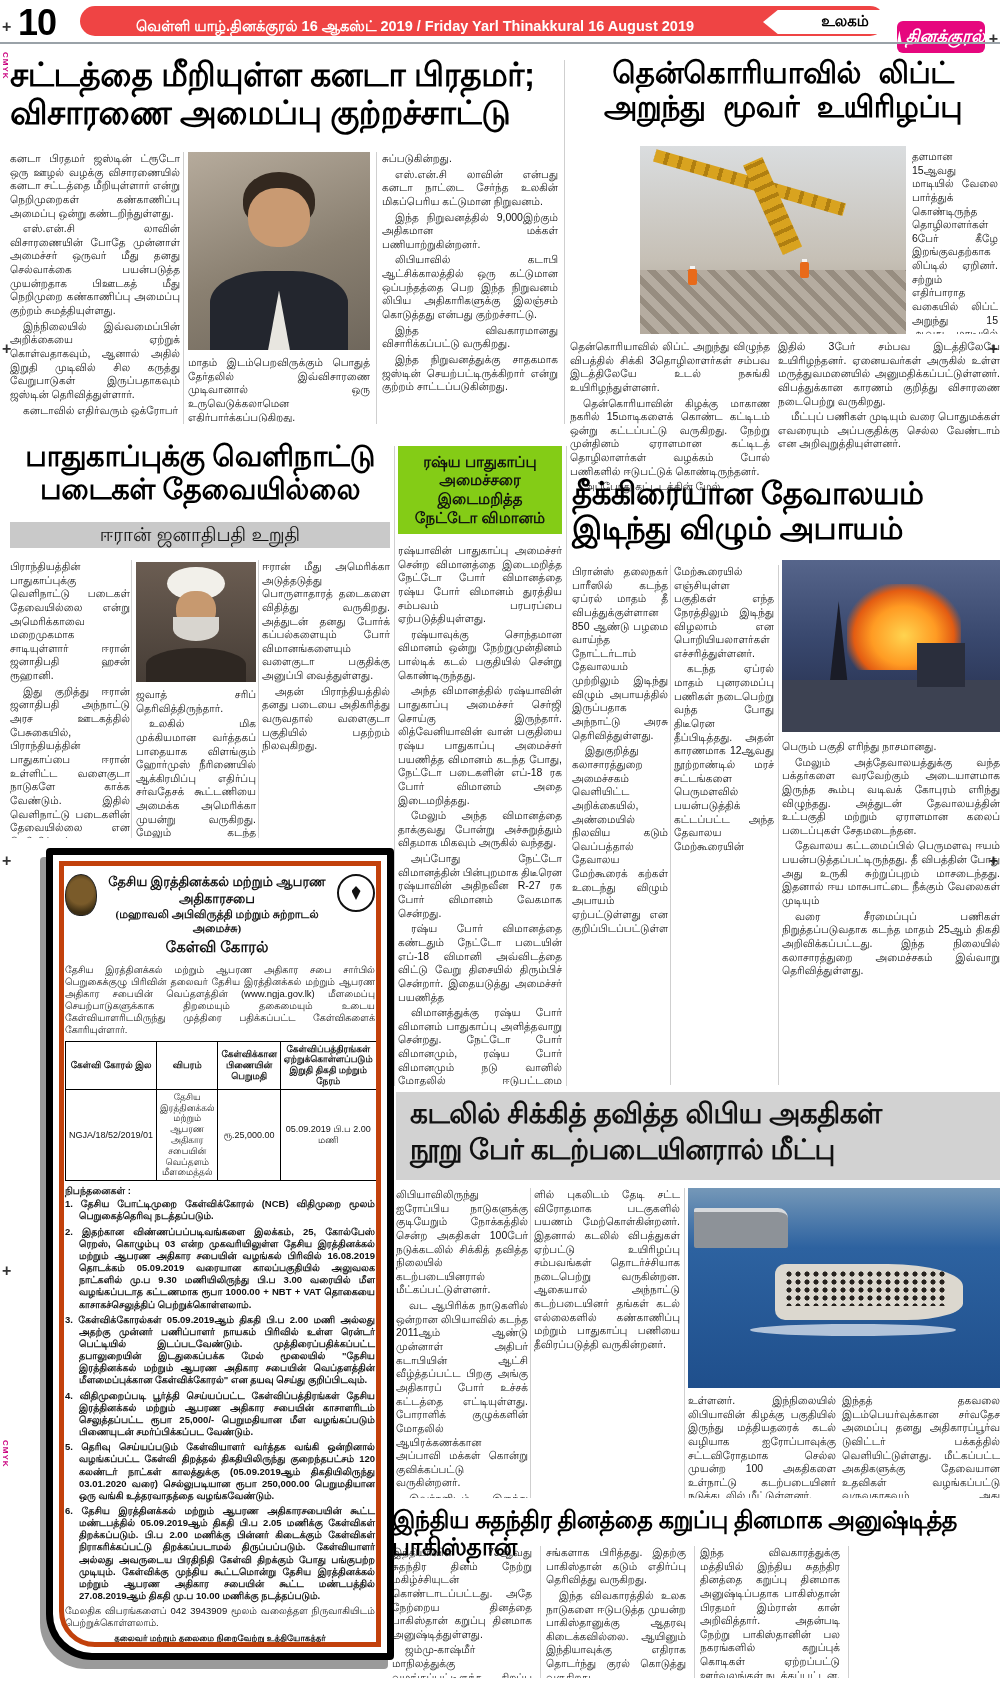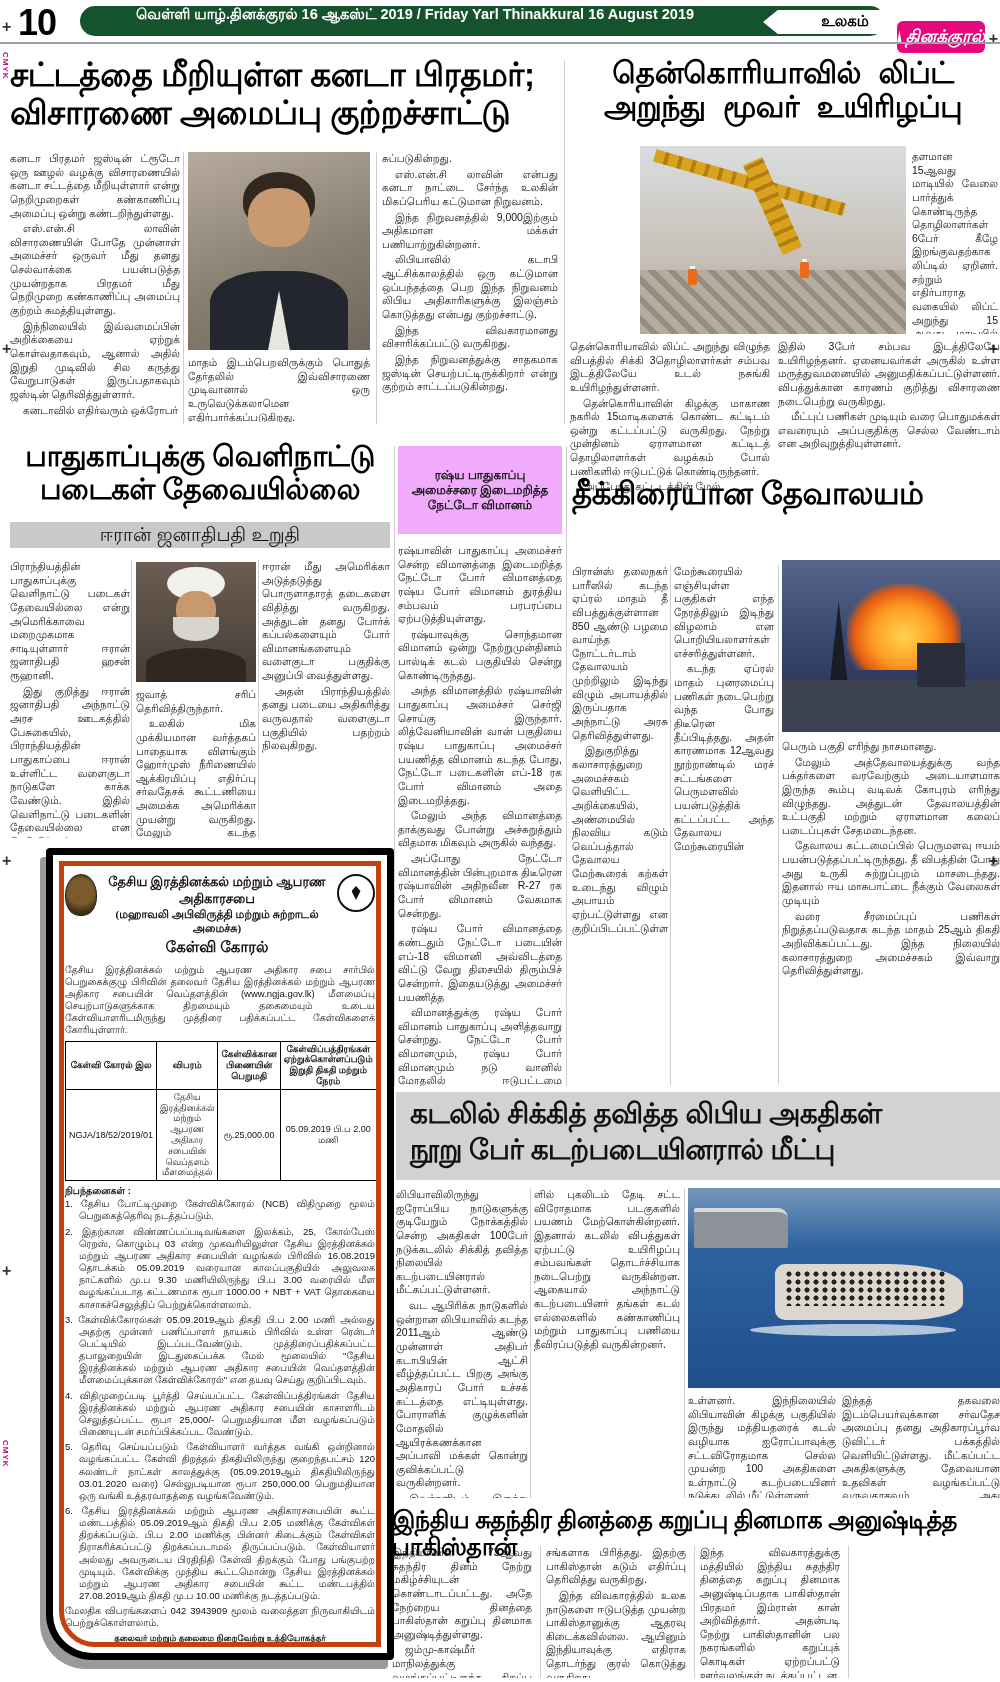--- a/index.html
+++ b/index.html
@@ -1,39 +1,39 @@
 <!DOCTYPE html>
 <html><head>
 <meta charset="utf-8">
 <style>
   html,body{margin:0;padding:0;background:#ffffff;}
   #page{position:relative;width:1000px;height:1682px;background:#ffffff;overflow:hidden;
         font-family:"Liberation Sans","DejaVu Sans",sans-serif;color:#111;}
   .abs{position:absolute;}
   
   .pageno{font-size:36px;font-weight:bold;color:#000;letter-spacing:-1px;}
-  .datebar{background:#14532d;border-radius:16px;color:#fff;display:flex;align-items:flex-start;}
+  .datebar{background:#ef4444;border-radius:16px;color:#fff;display:flex;align-items:flex-end;}
   .datebar .dateline{font-size:14.5px;font-weight:bold;padding-left:56px;white-space:nowrap;}
   .sectionbadge{position:absolute;right:10px;top:4px;height:24px;background:#fff;color:#000;
         font-size:15px;font-weight:bold;display:flex;align-items:center;justify-content:center;
         padding:0 22px;clip-path:polygon(0 50%,9% 0,91% 0,100% 50%,91% 100%,9% 100%);}
   .logobox{background:#e6077e;border-radius:6px;color:#fff;display:flex;align-items:center;
         justify-content:center;gap:4px;font-weight:bold;font-style:italic;font-size:17px;}
   .logo-tri{width:13px;height:13px;background:#fff;clip-path:polygon(50% 0,100% 100%,0 100%);display:inline-block;}
   .headrule{background:#9aa2a8;height:2px;}
   .cropmark{position:absolute;font-size:16px;color:#333;font-weight:bold;}
   .cmyk{position:absolute;writing-mode:vertical-rl;font-size:8px;font-weight:bold;color:#cc0a84;letter-spacing:1px;}
   
   .hl{font-weight:bold;color:#000;letter-spacing:-0.5px;line-height:1.14;}
   .hl-xl{font-size:33px;}
   .hl-l{font-size:30px;}
   .hl-m{font-size:29px;text-align:center;}
   .hl-c{font-size:31px;}
   .subbar{background:#c9c9c9;text-align:center;font-weight:normal;font-size:19px;line-height:26px;}
-  .boxhead{background:#f0abfc;text-align:center;font-weight:bold;font-size:12px;line-height:1.25;
+  .boxhead{background:#84cc16;text-align:center;font-weight:bold;font-size:15px;line-height:1.25;
         display:flex;align-items:center;justify-content:center;padding:6px;box-sizing:border-box;}
   .grayhead{background:#d2d2d2;font-weight:bold;font-size:28px;line-height:1.3;letter-spacing:-0.5px;
         padding:4px 14px;box-sizing:border-box;}
   
   .col{font-size:10.5px;line-height:1.3;text-align:justify;overflow:hidden;box-sizing:border-box;}
   .col p{margin:0 0 2px 0;text-indent:13px;}
   .col p:first-child{text-indent:0;}
   .caption{font-size:10.5px;line-height:1.3;text-align:justify;overflow:hidden;}
   .vrule{position:absolute;width:1px;background:#cfcfcf;}
   
@@ -57,21 +57,21 @@
   .emblem-lk{width:30px;height:40px;background:radial-gradient(circle at 50% 42%,#7a5b2a 0 45%,#3e2f14 75%);
         border:1px solid #222;border-radius:50% 50% 45% 45%;}
   .emblem-ngja{width:34px;height:34px;border:2px solid #111;border-radius:50%;display:flex;
         align-items:center;justify-content:center;}
   .emblem-ngja span{width:9px;height:14px;background:#111;clip-path:polygon(50% 0,100% 35%,50% 100%,0 35%);}
   .n-p{text-align:justify;margin:3px 0;}
   .n-table{border-collapse:collapse;width:100%;margin:4px 0;font-size:9px;line-height:1.2;}
   .n-table th,.n-table td{border:1px solid #000;padding:2px 3px;vertical-align:middle;text-align:center;}
   .n-table th{font-weight:bold;}
   .n-cond{font-weight:bold;margin:3px 0 1px 0;}
-  .n-item{text-align:justify;margin:0 0 3px 0;padding-left:14px;text-indent:-14px;}
+  .n-item{text-align:justify;margin:0 0 3px 0;padding-left:14px;text-indent:-14px;font-weight:bold;}
   .n-center{text-align:center;}
   .n-sig1{font-size:8.5px;font-weight:bold;}
 </style>
 </head>
 <body>
 
 <div id="page">
 
   <span class="cropmark" style="left:2px;top:18px;">+</span>
   <span class="cropmark" style="left:2px;top:340px;">+</span>
@@ -96,21 +96,21 @@
     <span>தினக்குரல்</span>
   </div>
   <div class="abs headrule" style="left:0;top:42px;width:1000px;"></div>
 
   <div class="abs hl hl-xl" style="left:10px;top:56px;width:552px;">
     <div>சட்டத்தை மீறியுள்ள கனடா பிரதமர்;</div>
     <div>விசாரணை அமைப்பு குற்றச்சாட்டு</div>
   </div>
   <div class="abs col" style="left:10px;top:152px;width:170px;height:272px;">
     <p>கனடா பிரதமர் ஜஸ்டின் ட்ரூடோ ஒரு ஊழல் வழக்கு விசாரணையில் கனடா சட்டத்தை மீறியுள்ளார் என்று நெறிமுறைகள் கண்காணிப்பு அமைப்பு ஒன்று கண்டறிந்துள்ளது.</p>
-    <p>எஸ்.என்.சி லாவின் விசாரணையின் போதே முன்னாள் அமைச்சர் ஒருவர் மீது தனது செல்வாக்கை பயன்படுத்த முயன்றதாக பிரதமர் மீது நெறிமுறை கண்காணிப்பு அமைப்பு குற்றம் சுமத்தியுள்ளது.</p>
+    <p>எஸ்.என்.சி லாவின் விசாரணையின் போதே முன்னாள் அமைச்சர் ஒருவர் மீது தனது செல்வாக்கை பயன்படுத்த முயன்றதாக பிஊடகத் மீது நெறிமுறை கண்காணிப்பு அமைப்பு குற்றம் சுமத்தியுள்ளது.</p>
     <p>இந்நிலையில் இவ்வமைப்பின் அறிக்கையை ஏற்றுக் கொள்வதாகவும், ஆனால் அதில் இறுதி முடிவில் சில கருத்து வேறுபாடுகள் இருப்பதாகவும் ஜஸ்டின் தெரிவித்துள்ளார்.</p>
     <p>கனடாவில் எதிர்வரும் ஒக்ரோபர்</p>
   </div>
   <div class="photo" id="ph-trudeau" style="left:188px;top:152px;width:182px;height:198px;">
     <div class="ply" style="top:10%;left:30%;width:40%;height:28%;background:#33281f;border-radius:50% 50% 40% 40%;"></div>
     <div class="ply" style="top:18%;left:33%;width:34%;height:30%;background:#c99a72;border-radius:46%;"></div>
     <div class="ply" style="bottom:0;left:12%;width:76%;height:40%;background:#23262e;border-radius:40% 40% 0 0;"></div>
     <div class="ply" style="bottom:0;left:44%;width:12%;height:30%;background:#e8e6e0;clip-path:polygon(50% 0,100% 100%,0 100%);"></div>
   </div>
   <div class="abs caption" style="left:188px;top:356px;width:182px;height:66px;">மாதம் இடம்பெறவிருக்கும் பொதுத் தேர்தலில் இவ்விசாரணை முடிவானால் ஒரு உருவெடுக்கலாமென எதிர்பார்க்கப்படுகிறது.</div>
@@ -178,20 +178,21 @@
     <p>ரஷ்யாவுக்கு சொந்தமான விமானம் ஒன்று நேற்றுமுன்தினம் பால்டிக் கடல் பகுதியில் சென்று கொண்டிருந்தது.</p>
     <p>அந்த விமானத்தில் ரஷ்யாவின் பாதுகாப்பு அமைச்சர் செர்ஜி சொய்கு இருந்தார். லித்வேனியாவின் வான் பகுதியை ரஷ்ய பாதுகாப்பு அமைச்சர் பயணித்த விமானம் கடந்த போது, நேட்டோ படைகளின் எப்-18 ரக போர் விமானம் அதை இடைமறித்தது.</p>
     <p>மேலும் அந்த விமானத்தை தாக்குவது போன்று அச்சுறுத்தும் விதமாக மிகவும் அருகில் வந்தது.</p>
     <p>அப்போது நேட்டோ விமானத்தின் பின்புறமாக திடீரென ரஷ்யாவின் அதிநவீன R-27 ரக போர் விமானம் வேகமாக சென்றது.</p>
     <p>ரஷ்ய போர் விமானத்தை கண்டதும் நேட்டோ படையின் எப்-18 விமானி அவ்விடத்தை விட்டு வேறு திசையில் திரும்பிச் சென்றார். இதையடுத்து அமைச்சர் பயணித்த</p>
     <p>விமானத்துக்கு ரஷ்ய போர் விமானம் பாதுகாப்பு அளித்தவாறு சென்றது. நேட்டோ போர் விமானமும், ரஷ்ய போர் விமானமும் நடு வானில் மோதலில் ஈடுபட்டமை பரபரப்பை ஏற்படுத்தியுள்ளது.</p>
   </div>
 
   <div class="abs hl hl-c" style="left:572px;top:476px;width:428px;">
     <div>தீக்கிரையான தேவாலயம்</div>
+    <div>இடிந்து விழும் அபாயம்</div>
   </div>
   <div class="photo" id="ph-church" style="left:782px;top:560px;width:218px;height:172px;">
     <div class="ply" style="top:14%;left:30%;width:52%;height:50%;background:radial-gradient(ellipse at 50% 60%,#ffd44f 0%,#ff9b23 40%,#e35c12 62%,transparent 75%);"></div>
     <div class="ply" style="bottom:24%;left:18%;width:16%;height:52%;background:#1a1c27;clip-path:polygon(50% 0,78% 100%,22% 100%);"></div>
     <div class="ply" style="bottom:0;left:0;width:100%;height:30%;background:#3d4252;"></div>
     <div class="ply" style="bottom:26%;left:62%;width:22%;height:26%;background:#2a2e3c;"></div>
   </div>
   <div class="abs col" style="left:572px;top:565px;width:96px;height:520px;">
     <p>பிரான்ஸ் தலைநகர் பாரீஸில் கடந்த ஏப்ரல் மாதம் தீ விபத்துக்குள்ளான 850 ஆண்டு பழமை வாய்ந்த நோட்டர்டாம் தேவாலயம் முற்றிலும் இடிந்து விழும் அபாயத்தில் இருப்பதாக அந்நாட்டு அரசு தெரிவித்துள்ளது.</p>
     <p>இதுகுறித்து கலாசாரத்துறை அமைச்சகம் வெளியிட்ட அறிக்கையில், அண்மையில் நிலவிய கடும் வெப்பத்தால் தேவாலய மேற்கூரைக் கற்கள் உடைந்து விழும் அபாயம் ஏற்பட்டுள்ளது என குறிப்பிடப்பட்டுள்ளது.</p>

